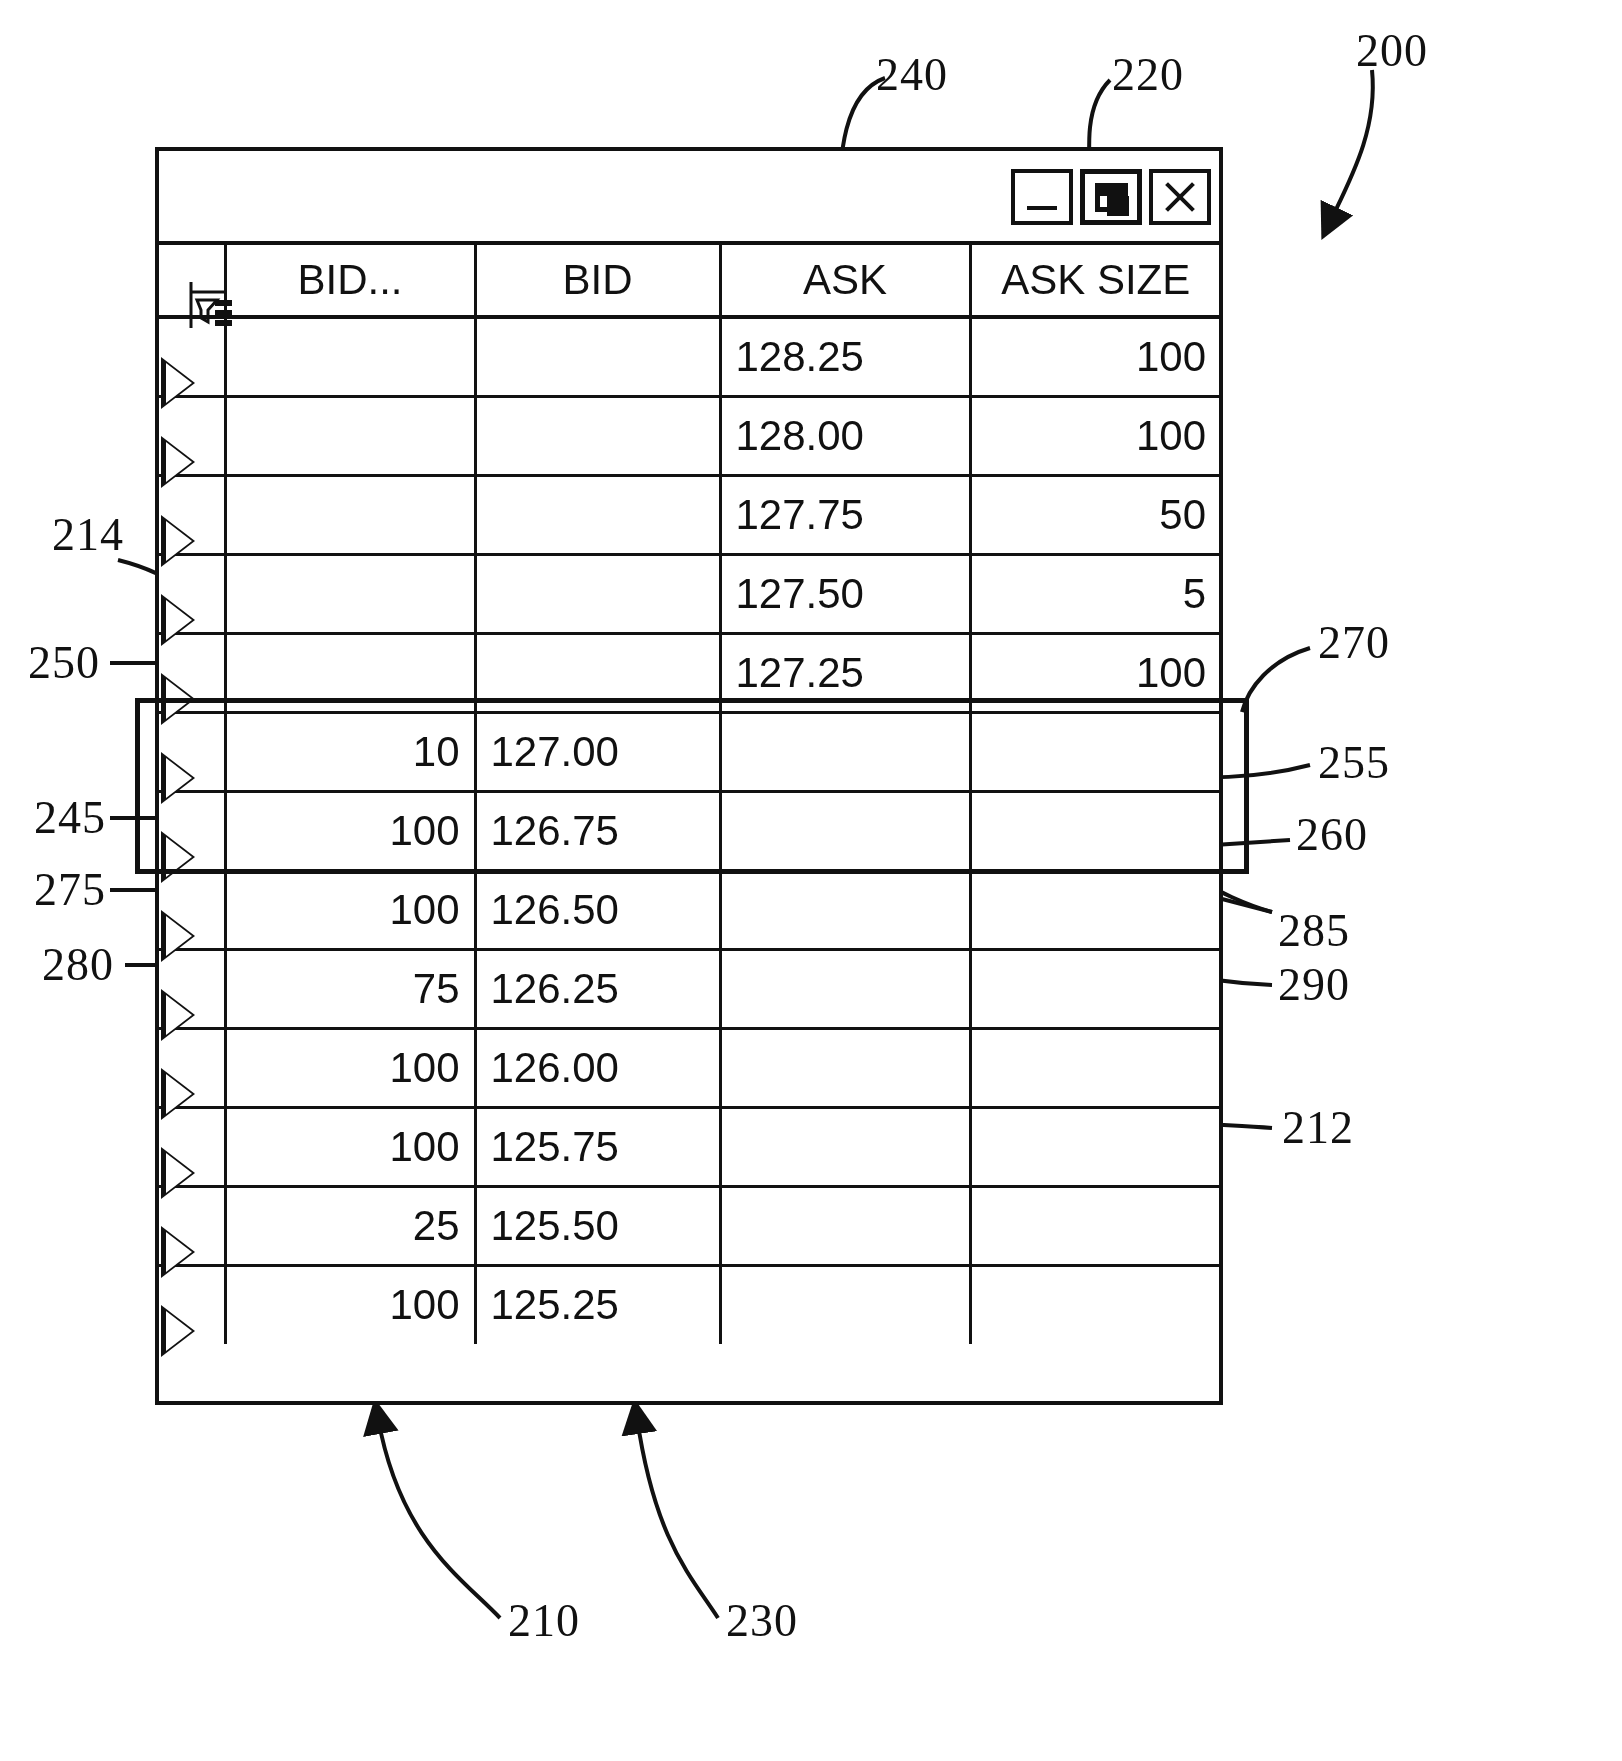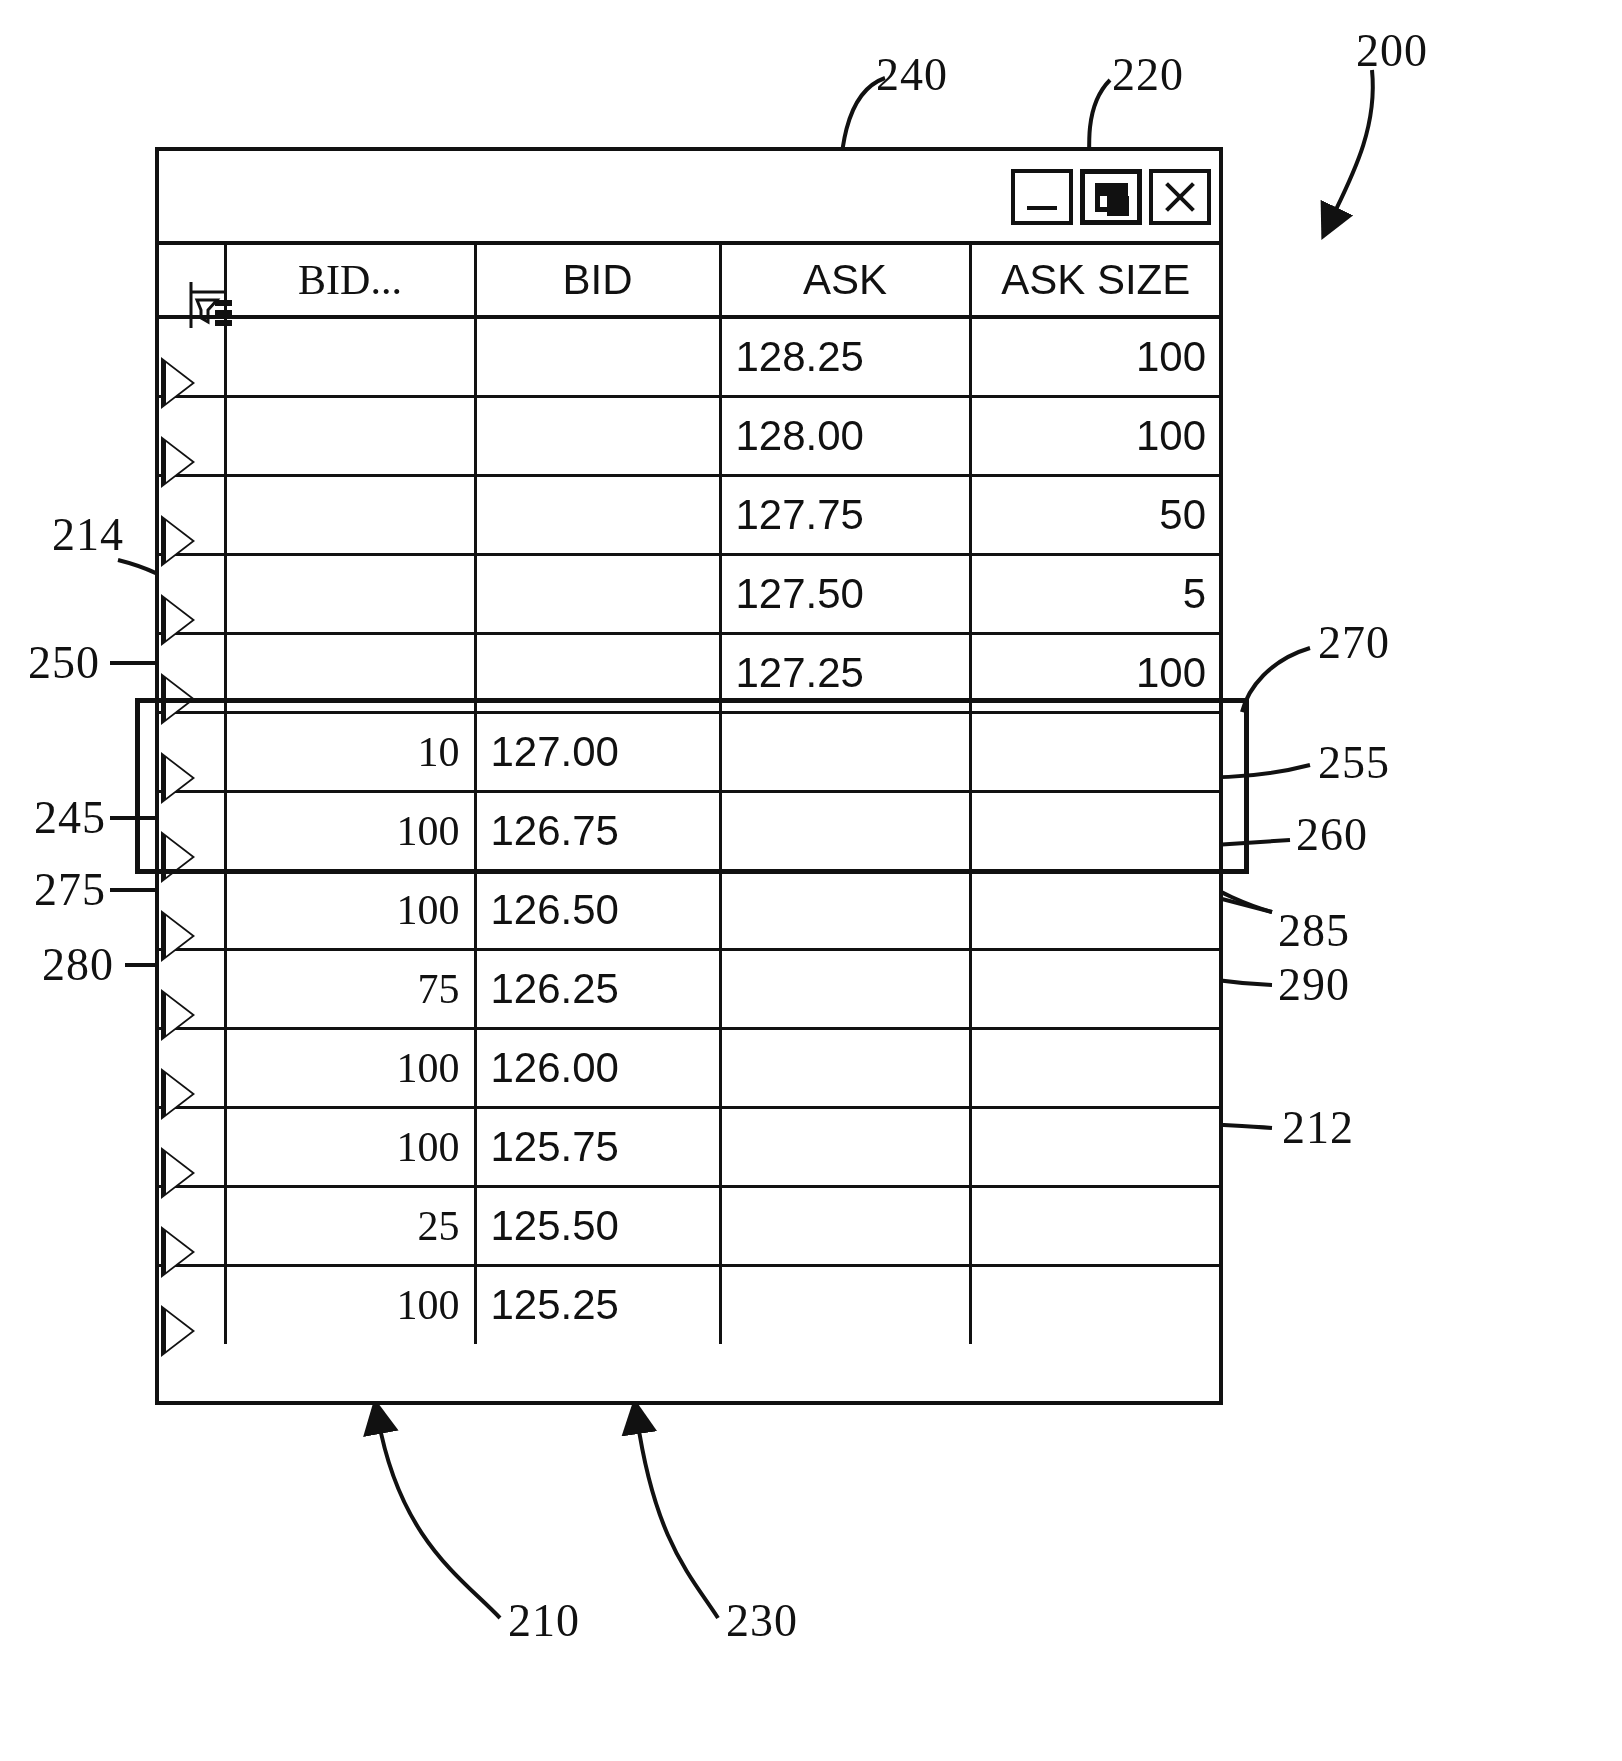--- a/index.html
+++ b/index.html
@@ -153,21 +153,21 @@
   }
   #grid th:last-child, #grid td:last-child { border-right: none; }
   #grid tr:last-child td { border-bottom: none; }
 
   #grid th {
     text-align: center;
     height: 72px;
     border-bottom: 4px solid #111;
   }
   #grid .col-marker { width: 66px; padding: 0; }
-  #grid .col-bidsize { width: 250px; font-family: Liberation Serif, serif; }
+  #grid .col-bidsize { width: 250px; }
   #grid .col-bid     { width: 245px; }
   #grid .col-ask     { width: 250px; }
   #grid .col-asksize { width: 250px; }
 
   td.num-right { text-align: right; padding-right: 22px; }
   td.num-left  { text-align: left;  padding-left: 36px; }
   .marker-wrap {
     position: relative;
     width: 40px;
     height: 52px;

